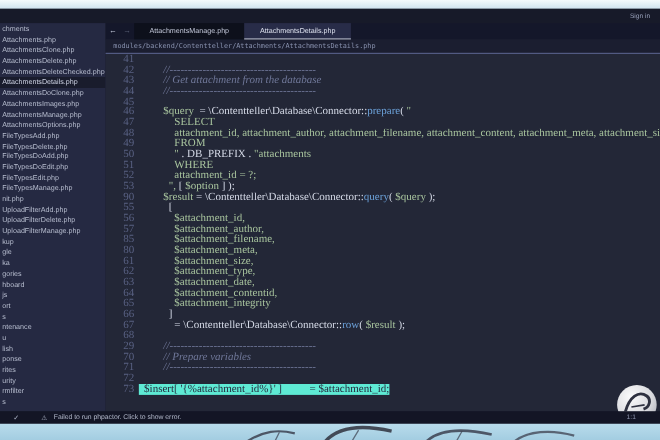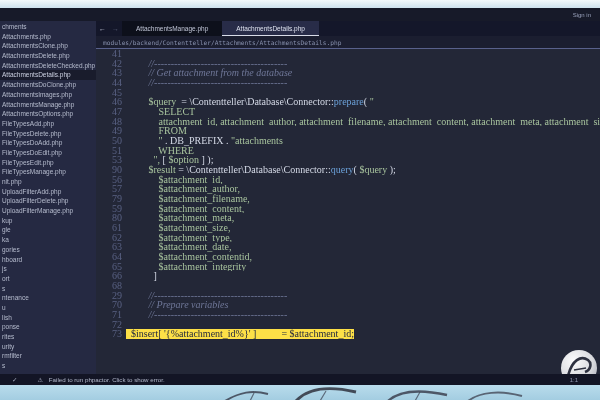--- a/index.html
+++ b/index.html
@@ -45,21 +45,21 @@
   
   .code{flex:1 1 auto;position:relative;overflow:hidden;
         font-family:Liberation Serif, serif;font-size:10px;}
   .crow{display:flex;height:9.68px;line-height:9.68px;}
   .ln{width:26px;flex:0 0 26px;text-align:right;padding-right:4px;color:#596183;}
   .lc{flex:1 1 auto;white-space:pre;overflow:hidden;color:#d5dae7;}
   .tc{color:#6f7798;font-style:italic;}
   .tg{color:#a8c49e;}
   .tw{color:#d5dae7;}
   .tb{color:#6ba0d8;}
-  .selseg{background:#fde047;color:#252a3e;}
+  .selseg{background:#5eead4;color:#252a3e;}
   .selseg span{color:#252a3e;}
 
   
   .watermark{position:absolute;right:3px;bottom:-12px;width:36px;height:36px;border-radius:50%;
              background:radial-gradient(circle at 35% 30%,#fbfbfc,#d9dade 55%,#a3a4b1 95%);
              overflow:hidden;}
   .watermark svg{position:absolute;left:0;top:0;}
 
   
   .statusbar{height:11px;flex:0 0 11px;background:#131525;display:flex;align-items:center;
@@ -178,42 +178,46 @@
               </div>
               <div class="crow">
                 <span class="ln">50</span>
                 <span class="lc"><span><span class="tg">             "</span><span class="tw"> . DB_PREFIX . </span><span class="tg">"attachments</span></span></span>
               </div>
               <div class="crow">
                 <span class="ln">51</span>
                 <span class="lc"><span><span class="tg">             WHERE</span></span></span>
               </div>
               <div class="crow">
+                <span class="ln">52</span>
+                <span class="lc"><span><span class="tg">             attachment_id = ?;</span></span></span>
+              </div>
+              <div class="crow">
                 <span class="ln">53</span>
                 <span class="lc"><span><span class="tg">           ",</span><span class="tw"> [ </span><span class="tg">$option</span><span class="tw"> ] );</span></span></span>
               </div>
               <div class="crow">
                 <span class="ln">90</span>
                 <span class="lc"><span><span class="tg">         $result</span><span class="tw"> = </span><span class="tw">\Contentteller\Database\Connector::</span><span class="tb">query</span><span class="tw">( </span><span class="tg">$query</span><span class="tw"> );</span></span></span>
               </div>
               <div class="crow">
+                <span class="ln">55</span>
+                <span class="lc"><span><span class="tw">           [</span></span></span>
+              </div>
+              <div class="crow">
                 <span class="ln">56</span>
                 <span class="lc"><span><span class="tg">             $attachment_id,</span></span></span>
               </div>
               <div class="crow">
                 <span class="ln">57</span>
                 <span class="lc"><span><span class="tg">             $attachment_author,</span></span></span>
               </div>
               <div class="crow">
-                <span class="ln">79</span>
+                <span class="ln">85</span>
                 <span class="lc"><span><span class="tg">             $attachment_filename,</span></span></span>
-              </div>
-              <div class="crow">
-                <span class="ln">59</span>
-                <span class="lc"><span><span class="tg">             $attachment_content,</span></span></span>
               </div>
               <div class="crow">
                 <span class="ln">80</span>
                 <span class="lc"><span><span class="tg">             $attachment_meta,</span></span></span>
               </div>
               <div class="crow">
                 <span class="ln">61</span>
                 <span class="lc"><span><span class="tg">             $attachment_size,</span></span></span>
               </div>
               <div class="crow">
@@ -228,20 +232,24 @@
                 <span class="ln">64</span>
                 <span class="lc"><span><span class="tg">             $attachment_contentid,</span></span></span>
               </div>
               <div class="crow">
                 <span class="ln">65</span>
                 <span class="lc"><span><span class="tg">             $attachment_integrity</span></span></span>
               </div>
               <div class="crow">
                 <span class="ln">66</span>
                 <span class="lc"><span><span class="tw">           ]</span></span></span>
+              </div>
+              <div class="crow">
+                <span class="ln">67</span>
+                <span class="lc"><span><span class="tw">             = </span><span class="tw">\Contentteller\Database\Connector::</span><span class="tb">row</span><span class="tw">( </span><span class="tg">$result</span><span class="tw"> );</span></span></span>
               </div>
               <div class="crow">
                 <span class="ln">68</span>
                 <span class="lc"><span></span></span>
               </div>
               <div class="crow">
                 <span class="ln">29</span>
                 <span class="lc"><span><span class="tc">         //----------------------------------------</span></span></span>
               </div>
               <div class="crow">

